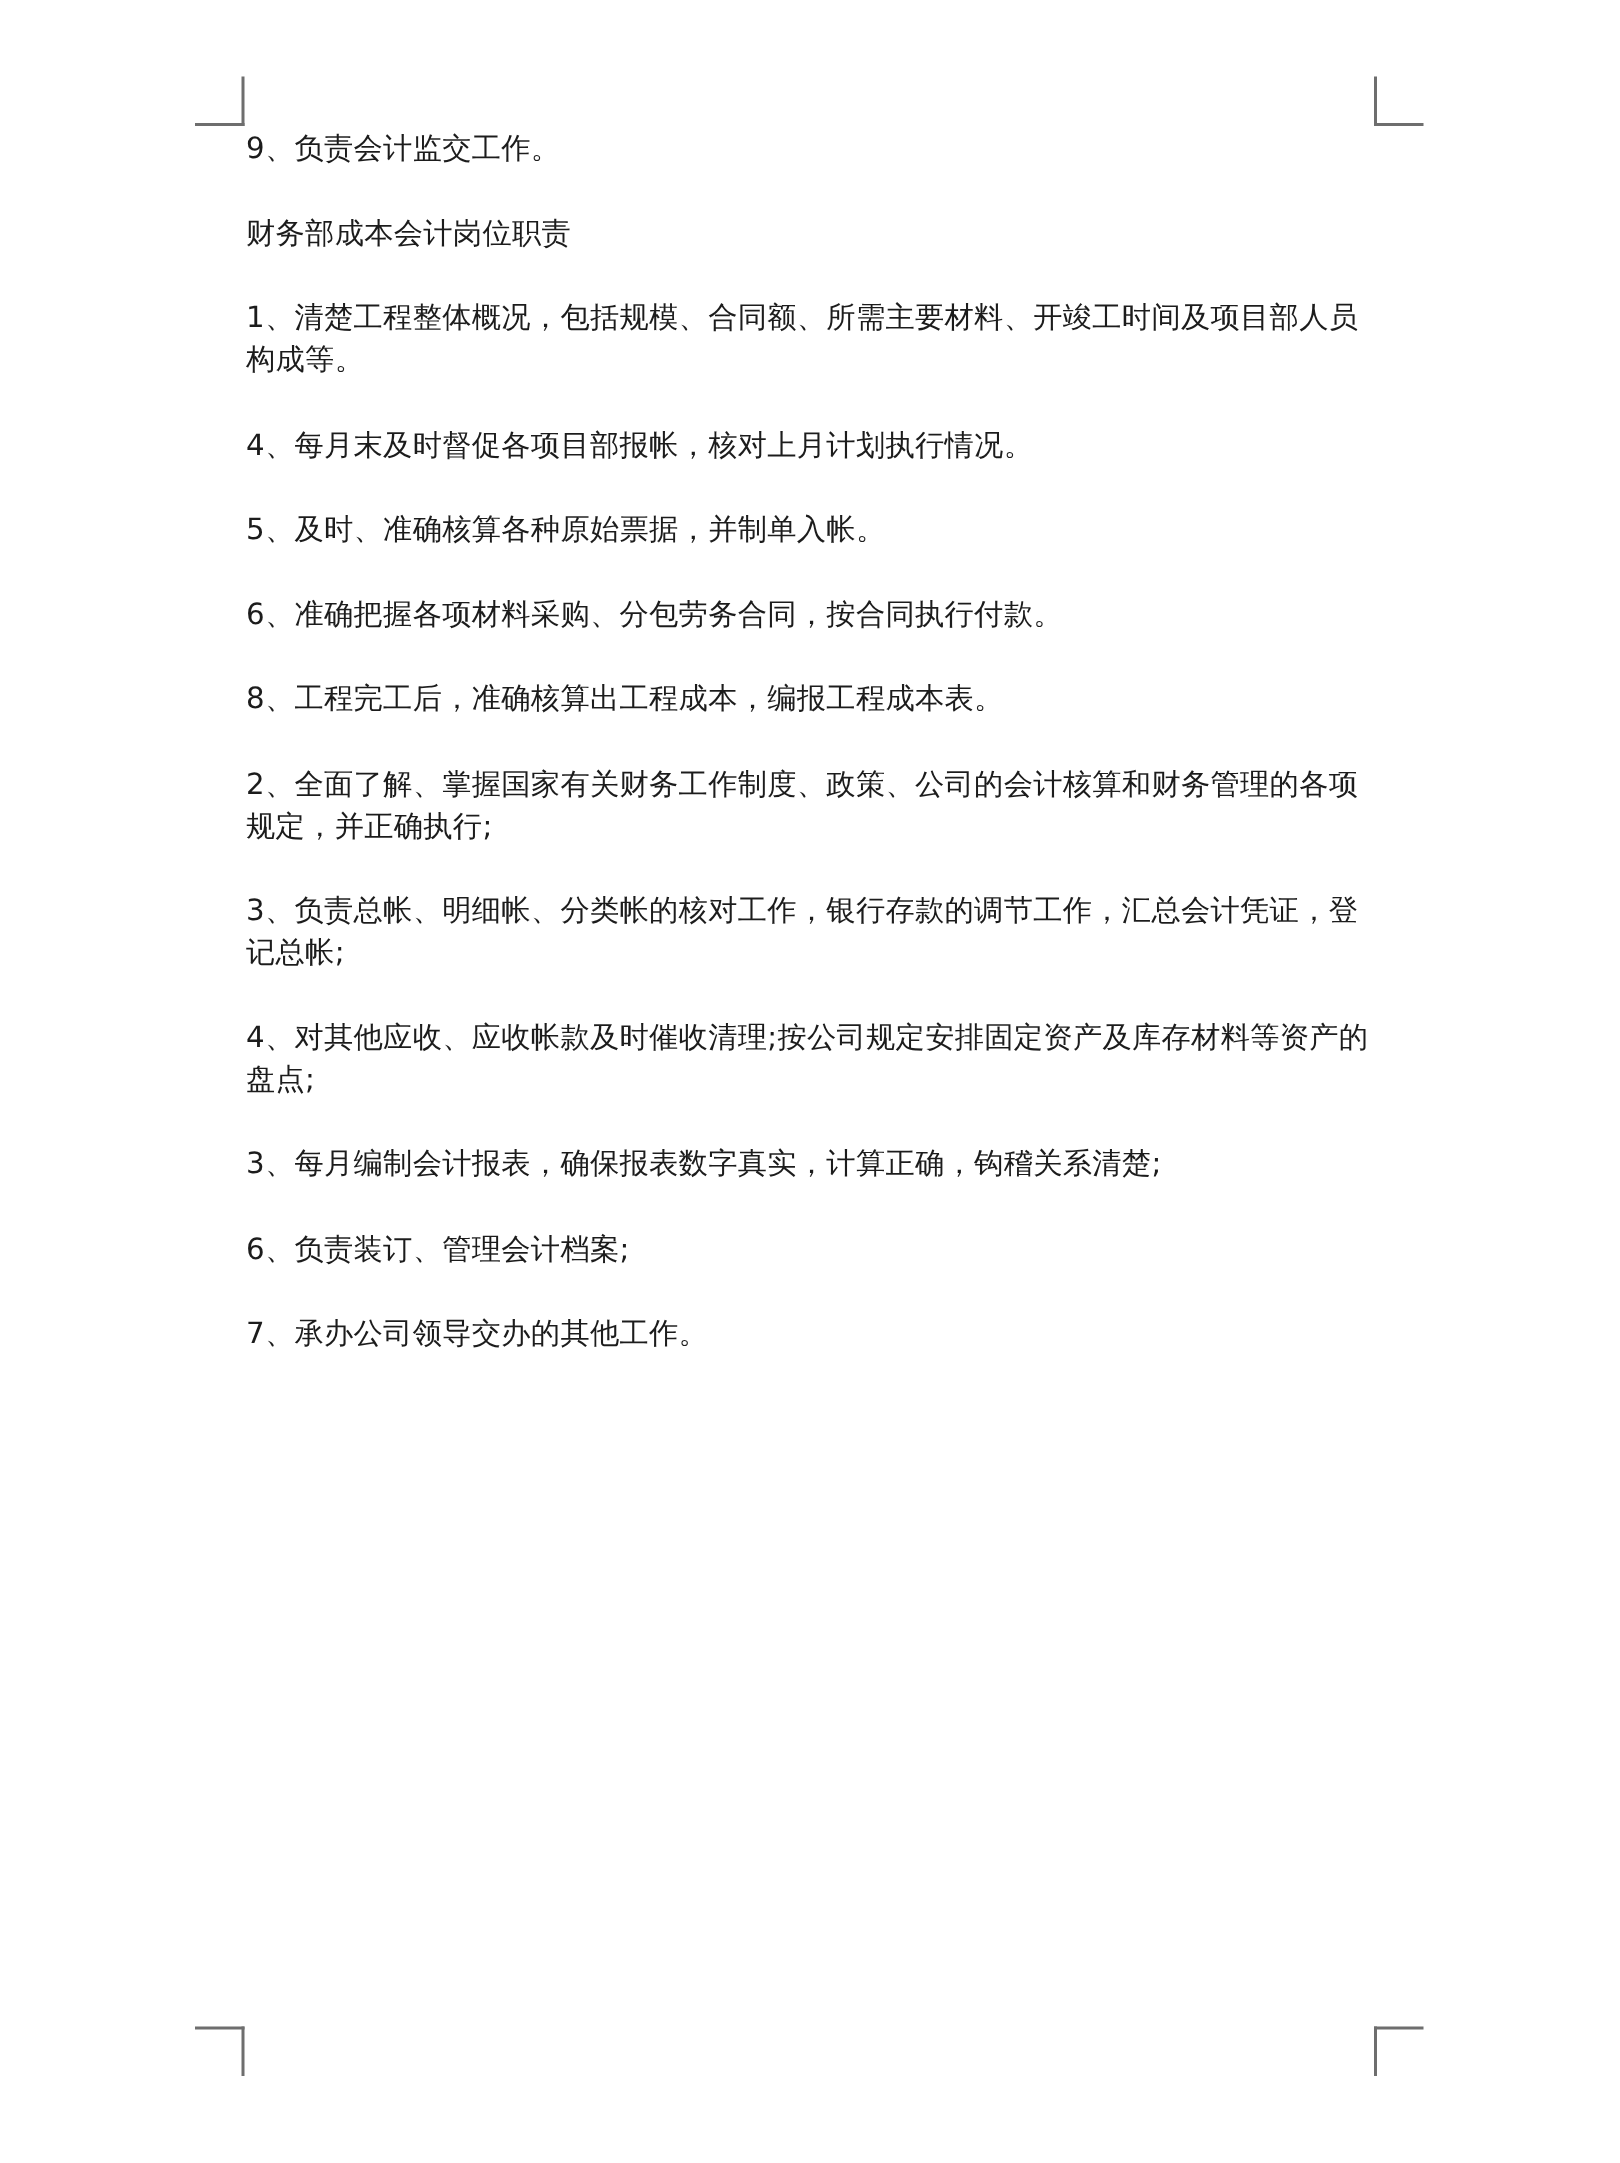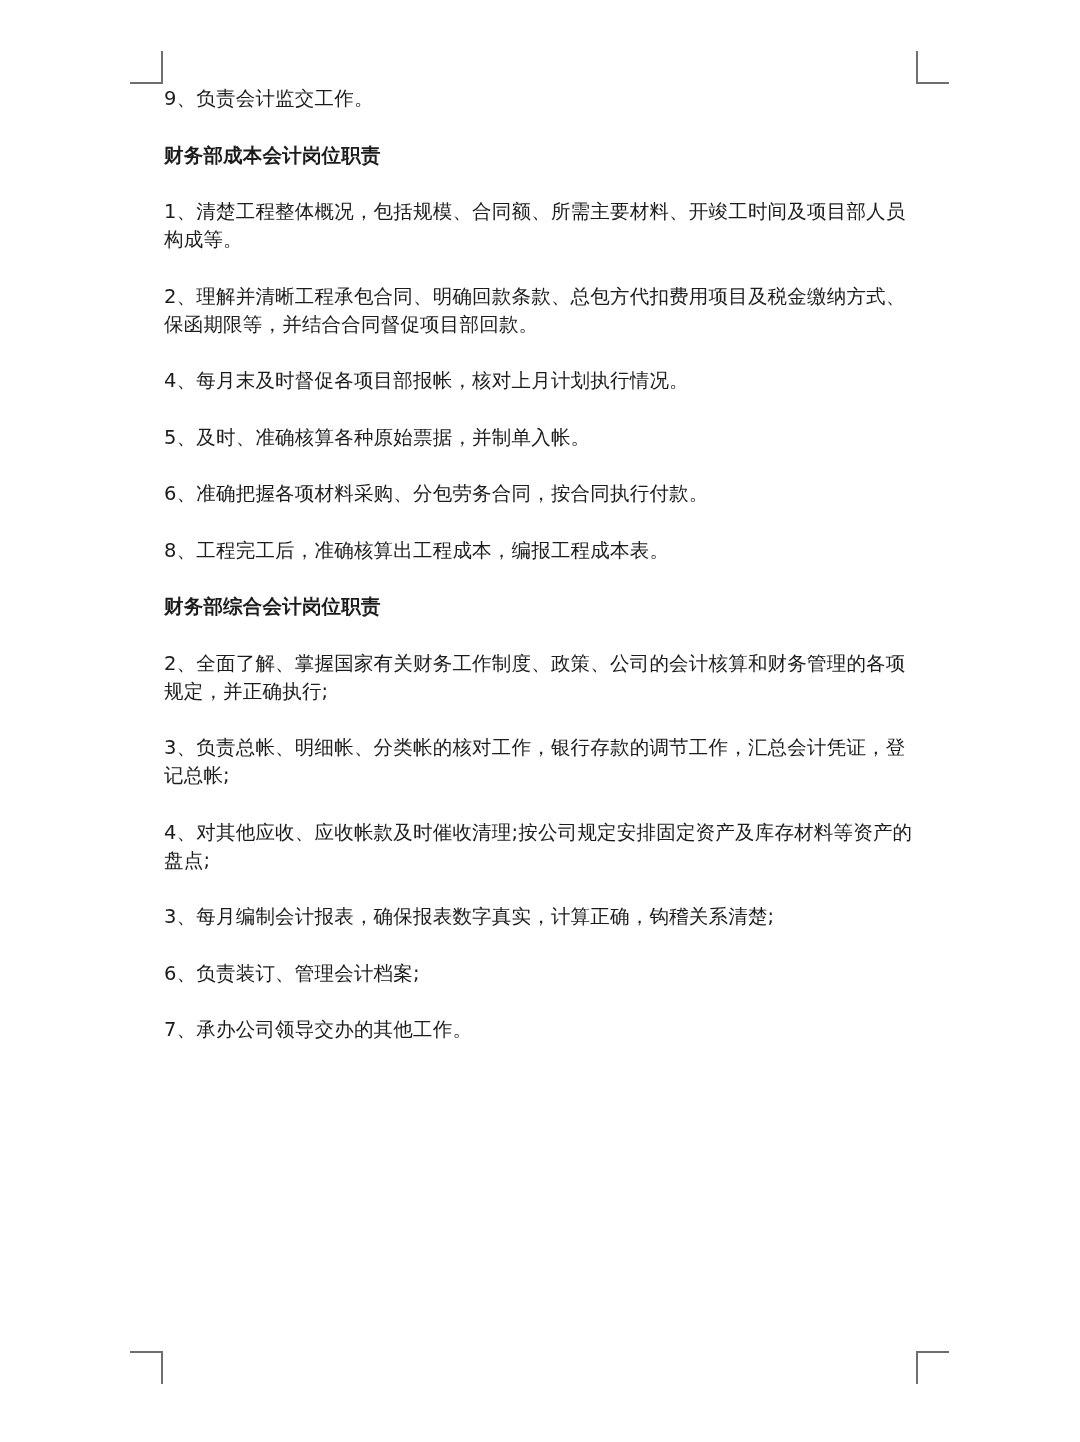--- a/index.html
+++ b/index.html
@@ -44,42 +44,40 @@
   }
   .para {
     margin: 0 0 28.5px 0;
     font-size: 19.5px;
     line-height: 28px;
     letter-spacing: 0.2px;
     white-space: normal;
     word-break: break-all;
   }
   .para.heading {
-    font-weight: bold;
+    font-weight: normal;
   }
 </style>
 </head>
 <body>
 
 <div class="page">
   <div class="corner tl"></div>
   <div class="corner tr"></div>
   <div class="corner bl"></div>
   <div class="corner br"></div>
 
   <div class="content">
     <p class="para">9、负责会计监交工作。</p>
     <p class="para heading">财务部成本会计岗位职责</p>
     <p class="para">1、清楚工程整体概况，包括规模、合同额、所需主要材料、开竣工时间及项目部人员构成等。</p>
-    <p class="para">2、理解并清晰工程承包合同、明确回款条款、总包方代扣费用项目及税金缴纳方式、保函期限等，并结合合同督促项目部回款。</p>
     <p class="para">4、每月末及时督促各项目部报帐，核对上月计划执行情况。</p>
     <p class="para">5、及时、准确核算各种原始票据，并制单入帐。</p>
     <p class="para">6、准确把握各项材料采购、分包劳务合同，按合同执行付款。</p>
     <p class="para">8、工程完工后，准确核算出工程成本，编报工程成本表。</p>
-    <p class="para heading">财务部综合会计岗位职责</p>
     <p class="para">2、全面了解、掌握国家有关财务工作制度、政策、公司的会计核算和财务管理的各项规定，并正确执行;</p>
     <p class="para">3、负责总帐、明细帐、分类帐的核对工作，银行存款的调节工作，汇总会计凭证，登记总帐;</p>
     <p class="para">4、对其他应收、应收帐款及时催收清理;按公司规定安排固定资产及库存材料等资产的盘点;</p>
     <p class="para">3、每月编制会计报表，确保报表数字真实，计算正确，钩稽关系清楚;</p>
     <p class="para">6、负责装订、管理会计档案;</p>
     <p class="para">7、承办公司领导交办的其他工作。</p>
   </div>
 </div>
 
 </body></html>

